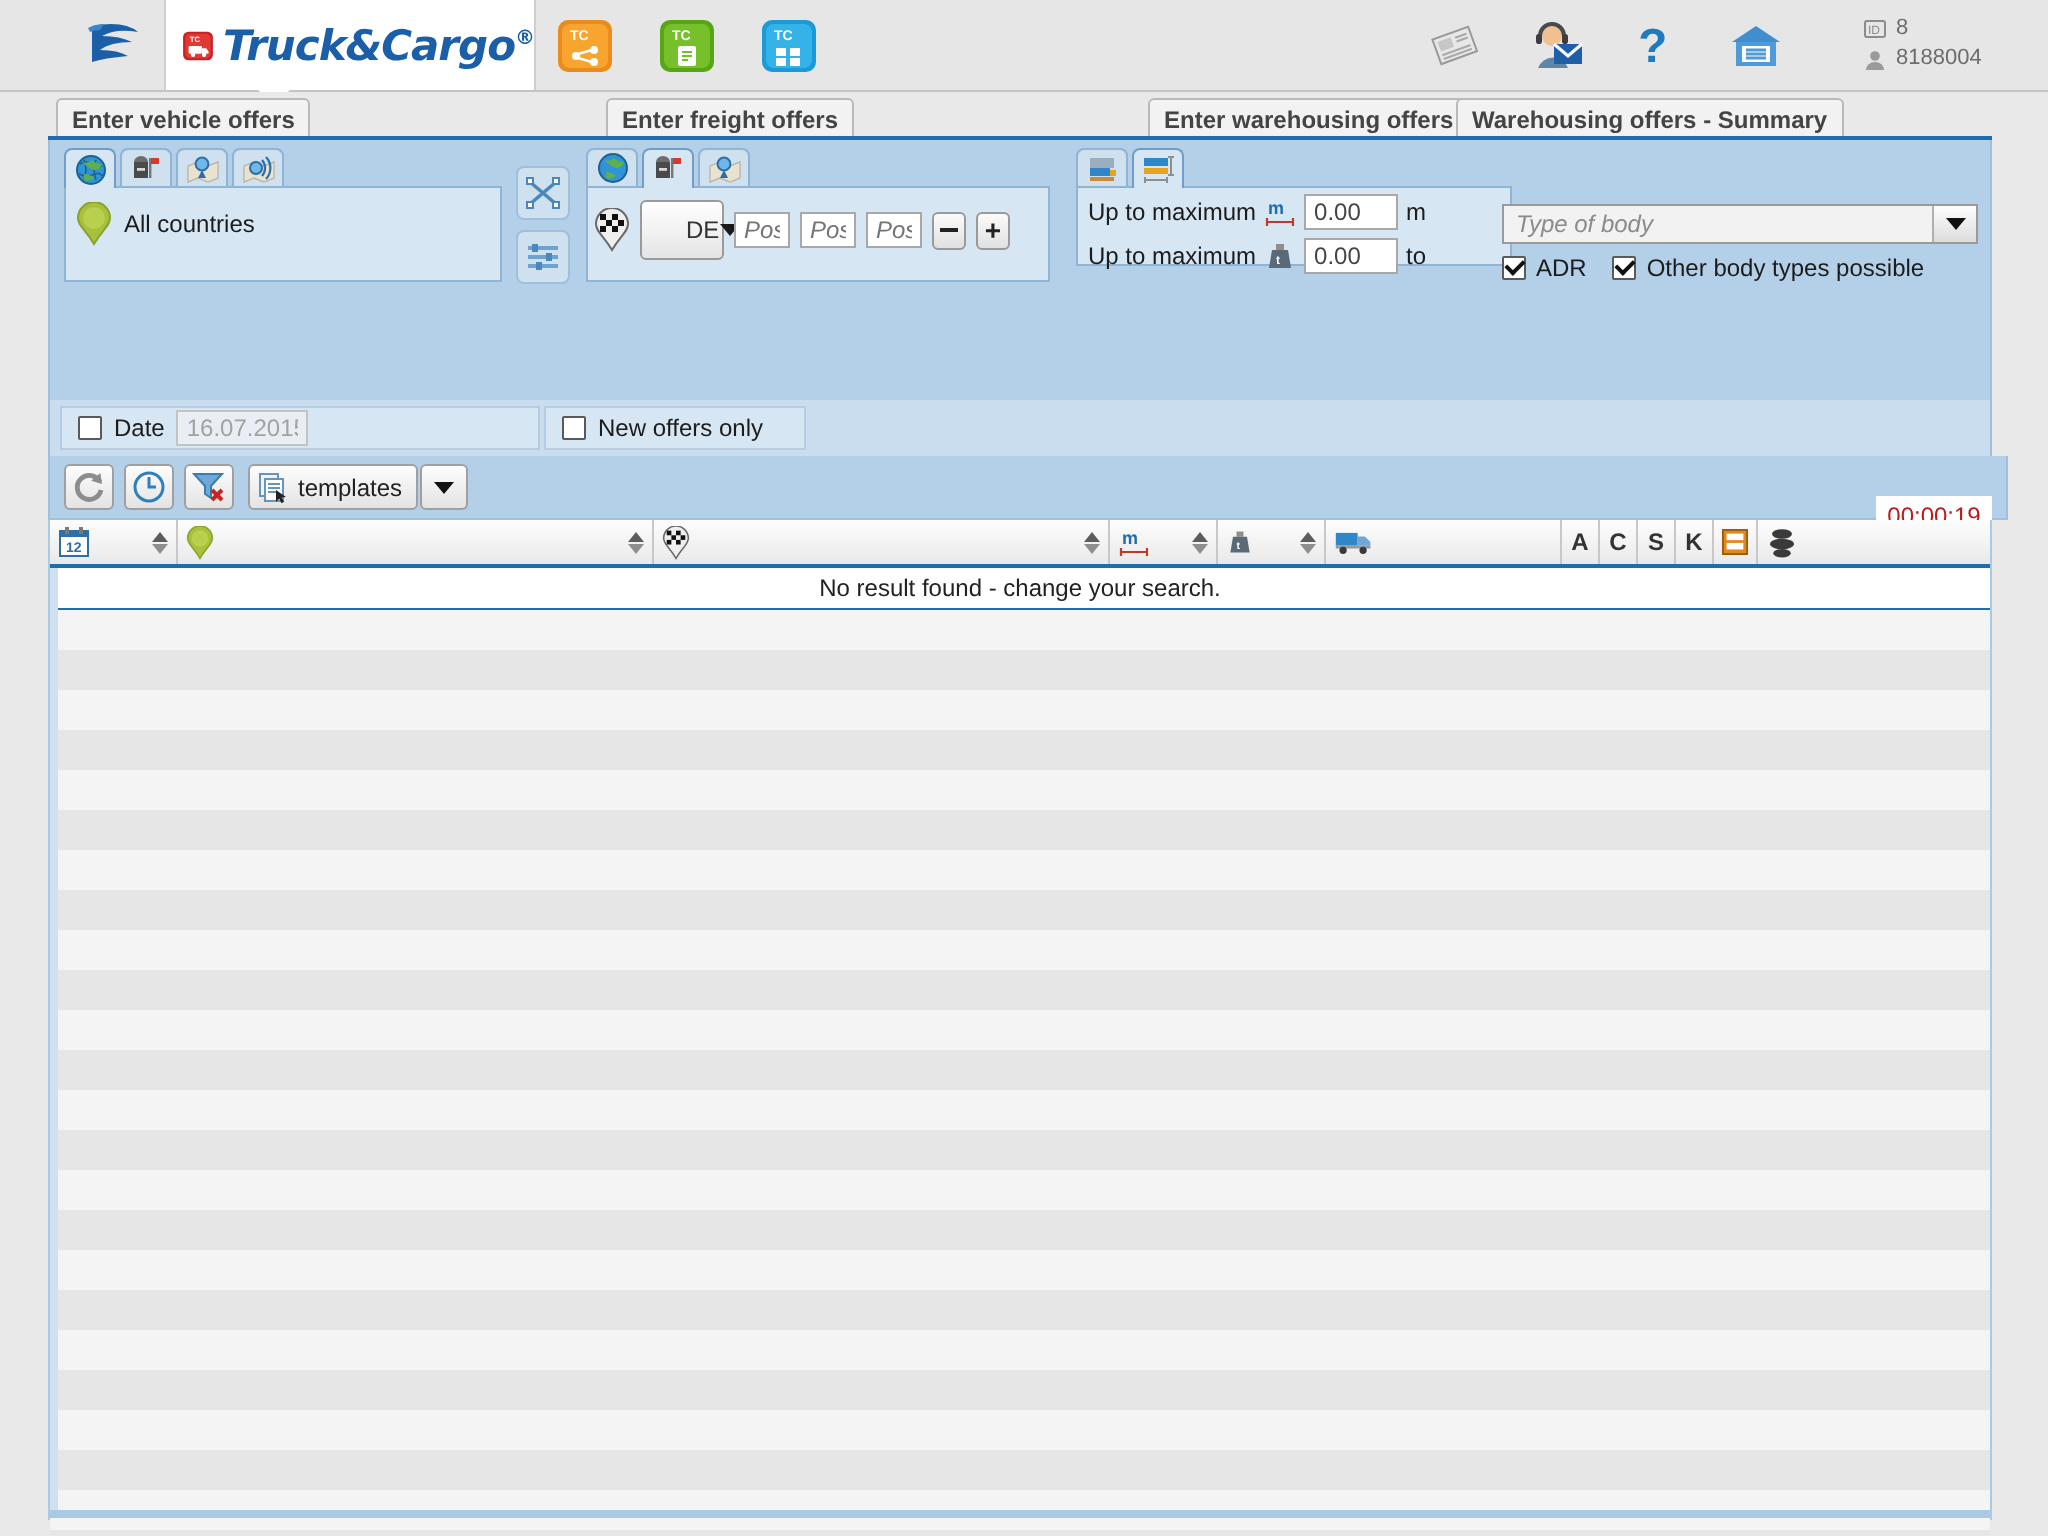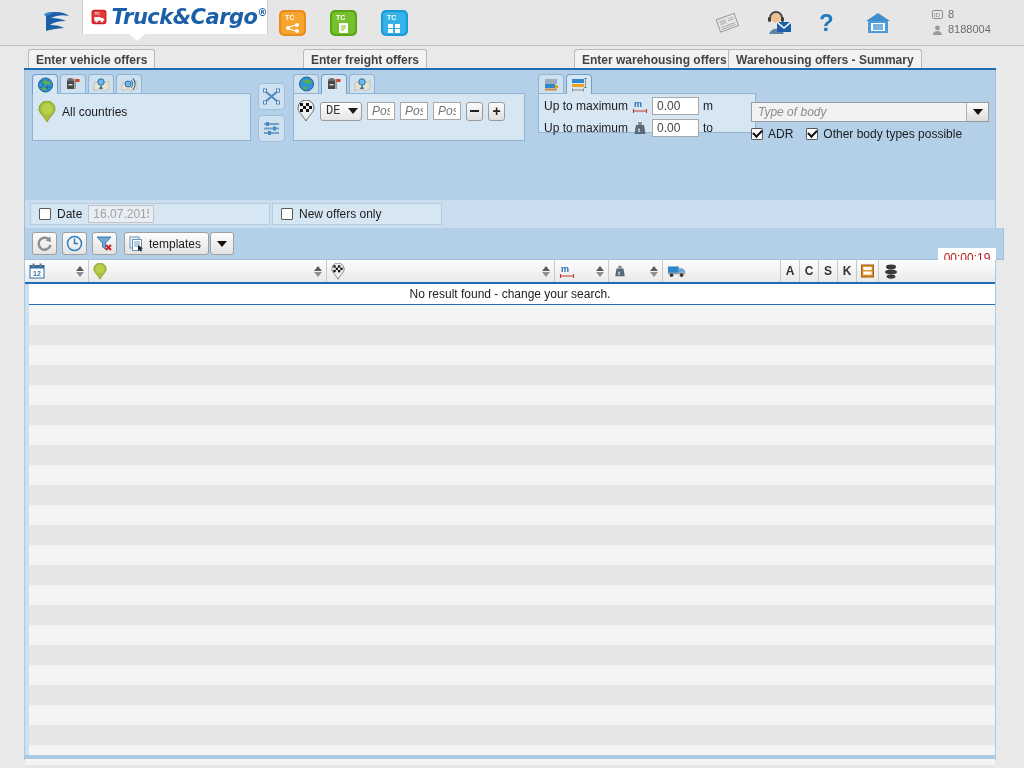--- a/index.html
+++ b/index.html
@@ -25,21 +25,21 @@
   .app-logo-btn {
     position: absolute; top: 4px; left: 36px;
     width: 42px; height: 36px;
     display: flex; align-items: center; justify-content: center;
     cursor: pointer;
   }
 
   
   .product-tab-active {
     position: absolute; top: 0; left: 82px;
-    width: 186px; height: 34px;
+    width: 186px; height: 45px;
     background: #ffffff;
     border-left: 1px solid #cfcfcf;
     border-right: 1px solid #cfcfcf;
     display: flex; align-items: center; padding-left: 8px;
     cursor: pointer;
   }
   .product-tab-active:after {
     content: ""; position: absolute;
     bottom: -7px; left: 46px;
     width: 0; height: 0;
@@ -155,22 +155,22 @@
   .txtin {
     background: #fff; border: 1px solid #a8a8a8;
     height: 18px; font-size: 12px; color: #444;
     padding: 0 4px; font-family: "Liberation Sans", sans-serif;
   }
   .txtin.ph { color: #9b9b9b; font-style: italic; }
 
   .selbox {
     background: linear-gradient(#ffffff,#e4e4e4);
     border: 1px solid #9a9a9a; border-radius: 3px;
-    height: 19px; display: flex; align-items: center;
-    padding-left: 5px; font-size: 12px; cursor: pointer; font-family: Liberation Mono, monospace;
+    height: 30px; display: flex; align-items: center;
+    padding-left: 22px; font-size: 12px; cursor: pointer;
   }
   .selbox .arrow {
     margin-left: auto; margin-right: 3px;
     width: 0;height: 0;border-left: 5px solid transparent;
     border-right: 5px solid transparent; border-top: 6px solid #1a1a1a;
   }
   .pmbtn {
     width: 17px; height: 19px;
     background: linear-gradient(#fbfbfb,#e0e0e0);
     border: 1px solid #9a9a9a; border-radius: 3px;
@@ -571,21 +571,21 @@
       </div>
     </div>
   </div>
 
   <div id="optrow">
     <div class="optcell" style="left:5px;width:240px;">
       <span class="chk"></span>
       <span class="lbl">Date</span>
       <input class="txtin" style="width: 66px; color: rgb(162, 162, 162); background: rgb(232, 238, 243); border-color: rgb(195, 195, 195);" value="16.07.2015">
     </div>
-    <div class="optcell" style="left:247px;width:170px;">
+    <div class="optcell" style="left:247px;width:131px;">
       <span class="chk"></span>
       <span class="lbl">New offers only</span>
     </div>
   </div>
 
   <div id="toolrow">
     <div class="tbtn" style="left:7px;width:25px;">
       <svg width="17" height="17" viewBox="0 0 17 17">
         <path d="M14 6 A6 6 0 1 0 14.5 10" fill="none" stroke="#8d8d8d" stroke-width="2.4"></path>
         <path d="M14.2 1.5 L15 7 L9.6 5.4 Z" fill="#8d8d8d"></path>

